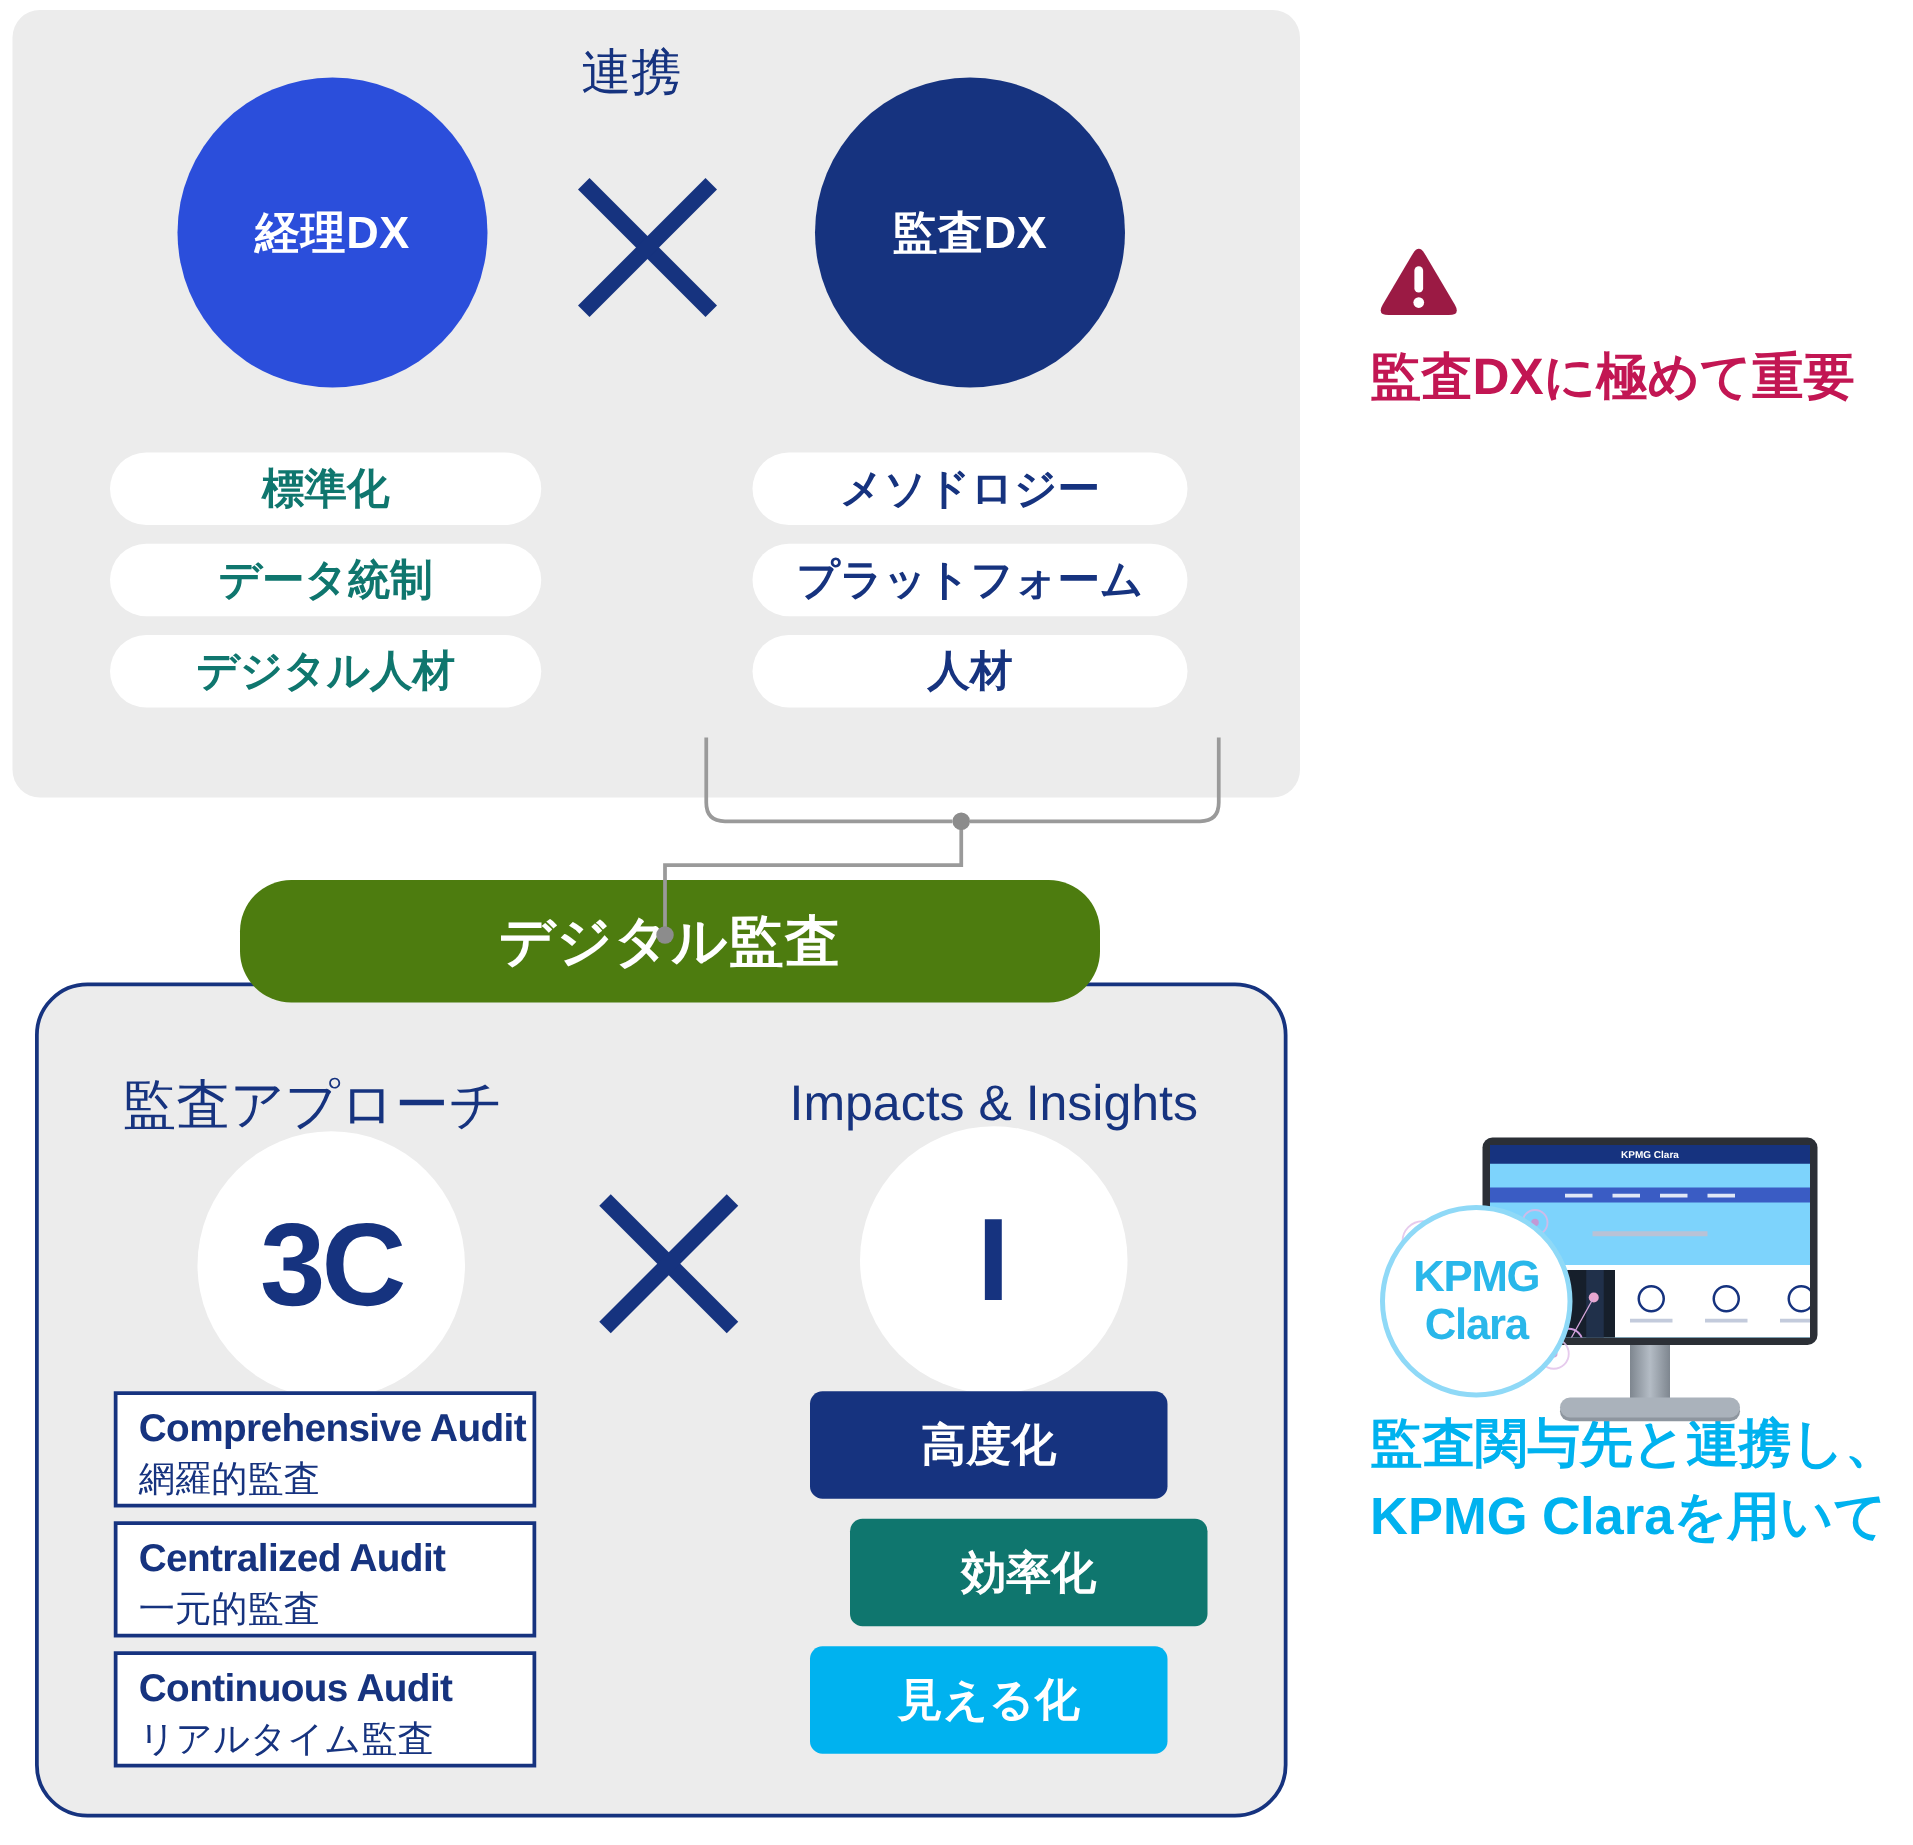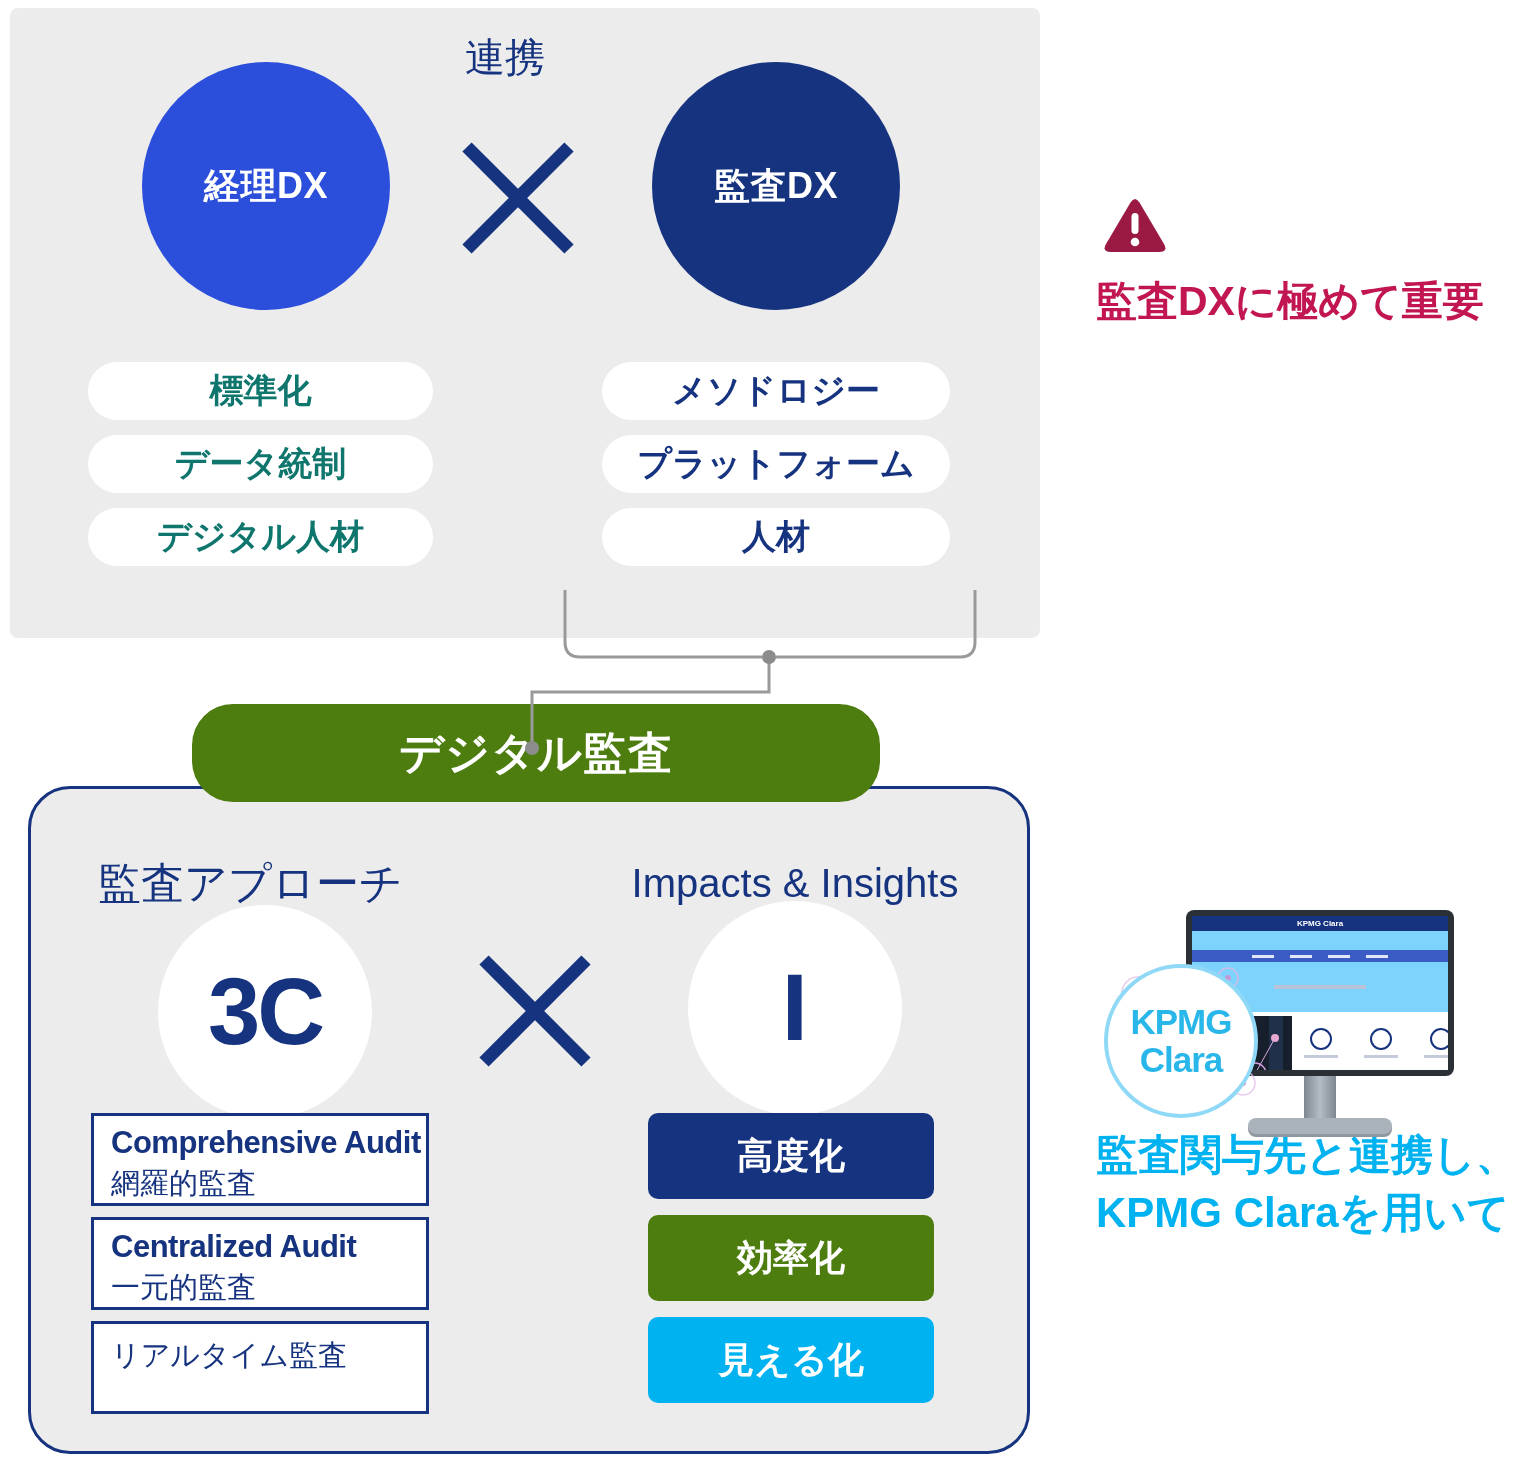--- a/index.html
+++ b/index.html
@@ -4,21 +4,21 @@
 <style>
   html,body { margin:0; padding:0; background:#fff; }
   .canvas {
     position:relative; width:1530px; height:1476px; background:#ffffff;
     font-family:"Liberation Sans","DejaVu Sans",sans-serif; overflow:hidden;
   }
 
   
   .panel-top {
     position:absolute; left:10px; top:8px; width:1030px; height:630px;
-    background:#ececec; border-radius:8px;
+    background:#ececec; border-radius:22px;
   }
   .link-label {
     position:absolute; left:375px; top:22px; width:240px; text-align:center;
     font-size:40px; font-weight:500; color:#16337f;
   }
   .circle {
     position:absolute; border-radius:50%;
     display:flex; align-items:center; justify-content:center;
     color:#fff; font-weight:700; font-size:36px; letter-spacing:0.5px;
   }
@@ -190,25 +190,26 @@
 
     <div class="abox at1">
       <span class="en">Comprehensive Audit</span>
       <span class="ja">網羅的監査</span>
     </div>
     <div class="abox at2">
       <span class="en">Centralized Audit</span>
       <span class="ja">一元的監査</span>
     </div>
     <div class="abox at3">
+      <span class="en">Continuous Audit</span>
       <span class="ja">リアルタイム監査</span>
     </div>
 
     <div class="rbox rt1" style="background-color: rgb(22, 51, 127);">高度化</div>
-    <div class="rbox rt2" style="background-color: #4d7c0f;">効率化</div>
+    <div class="rbox rt2" style="background-color: #0f766e; margin-left: 32px;">効率化</div>
     <div class="rbox rt3" style="background-color: rgb(0, 178, 239);">見える化</div>
   </div>
 
   <div class="monitor">
     <div class="mframe">
       <div class="mscreen">
         <div class="mbar1">KPMG Clara</div>
         <div class="mbar2">
             <i></i>
             <i></i>

